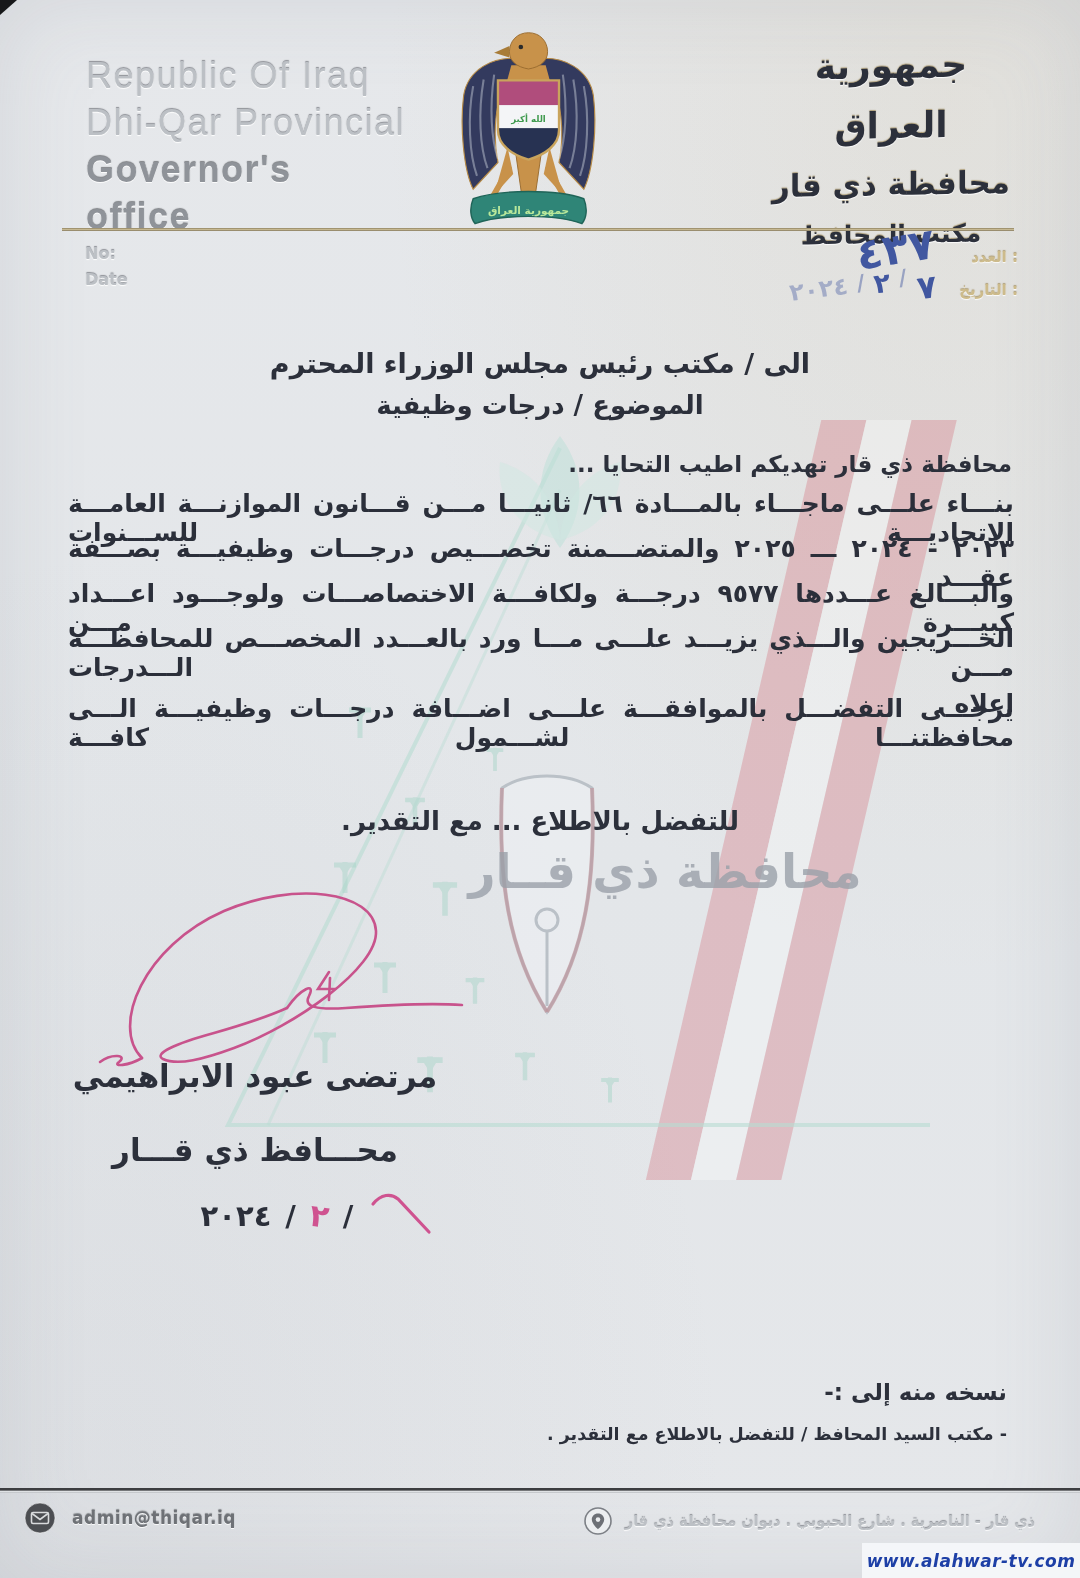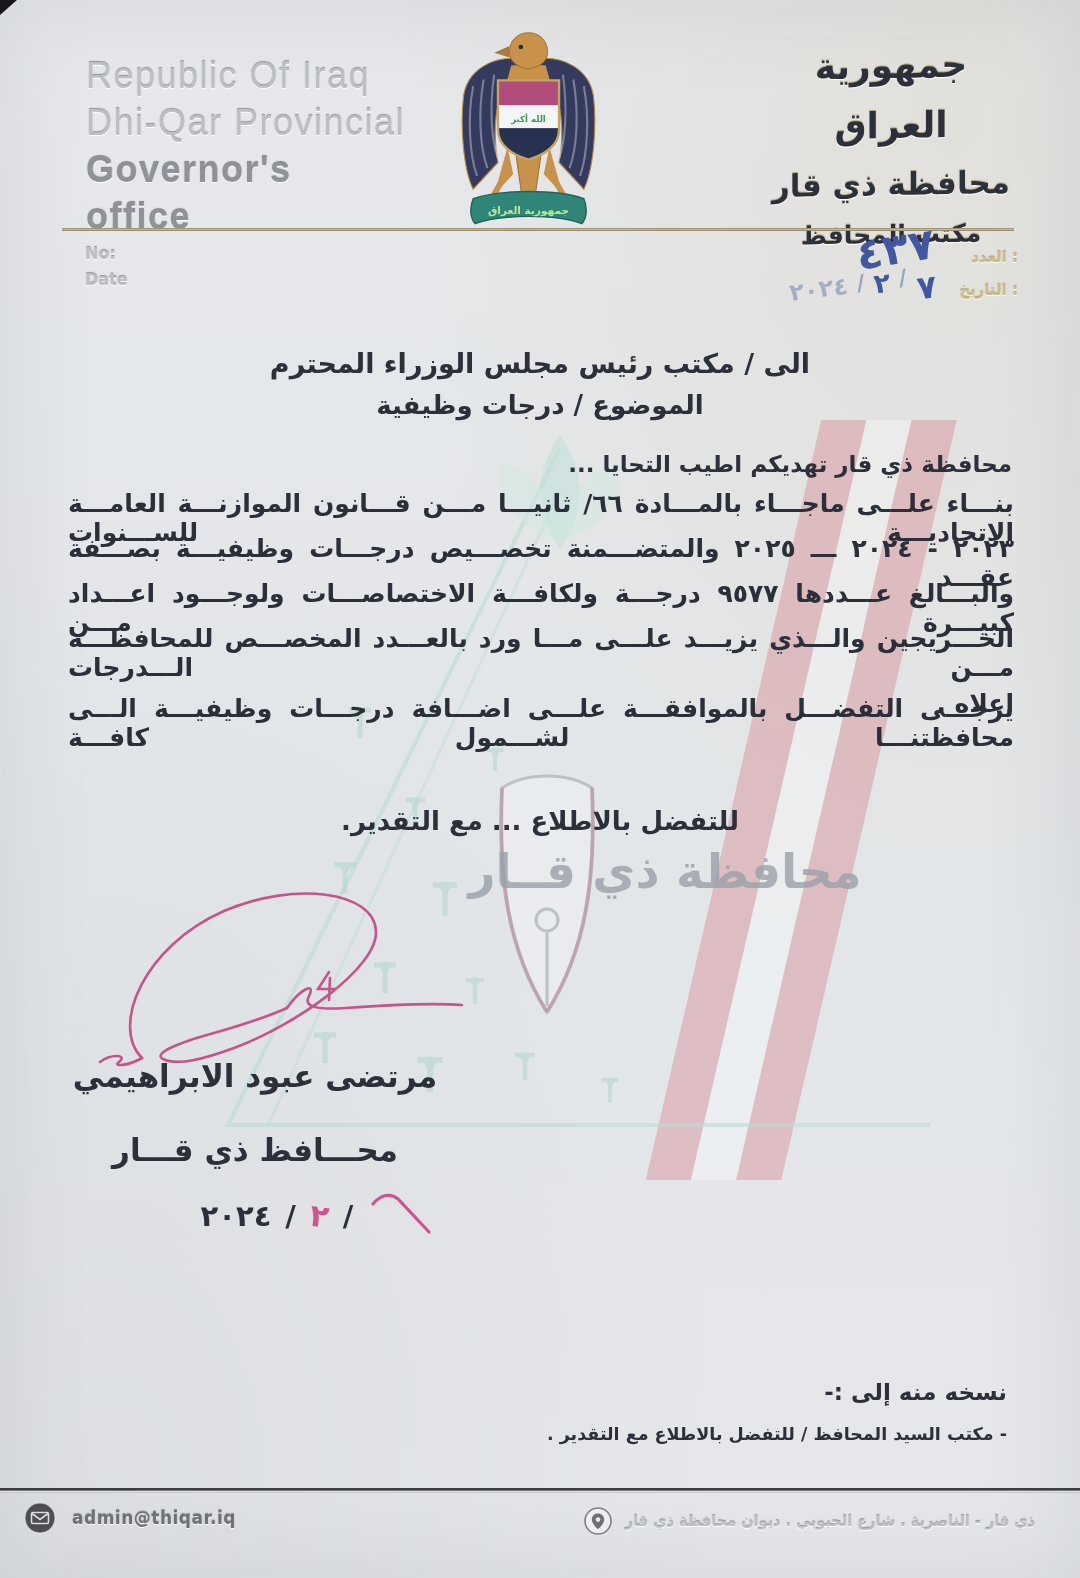--- a/index.html
+++ b/index.html
@@ -266,14 +266,17 @@
 
   <div class="abs addr-row">
     <svg width="30" height="30" viewBox="0 0 30 30">
       <circle cx="15" cy="15" r="13" fill="#eceef0" stroke="#7d8086" stroke-width="1.6"></circle>
       <path d="M15,7.5 c-3.6,0 -6.2,2.7 -6.2,6.1 c0,4.5 6.2,9.6 6.2,9.6 s6.2,-5.1 6.2,-9.6 c0,-3.4 -2.6,-6.1 -6.2,-6.1 Z" fill="#6d7076"></path>
       <circle cx="15" cy="13.6" r="2.3" fill="#eceef0"></circle>
     </svg>
     <span class="addr-text emboss-silver">ذي قار - الناصرية . شارع الحبوبي . ديوان محافظة ذي قار</span>
   </div>
 
+  <div class="abs site-strip">
+    <span class="site-text">www.alahwar-tv.com</span>
+  </div>
 
 </div>
 
 </body></html>

